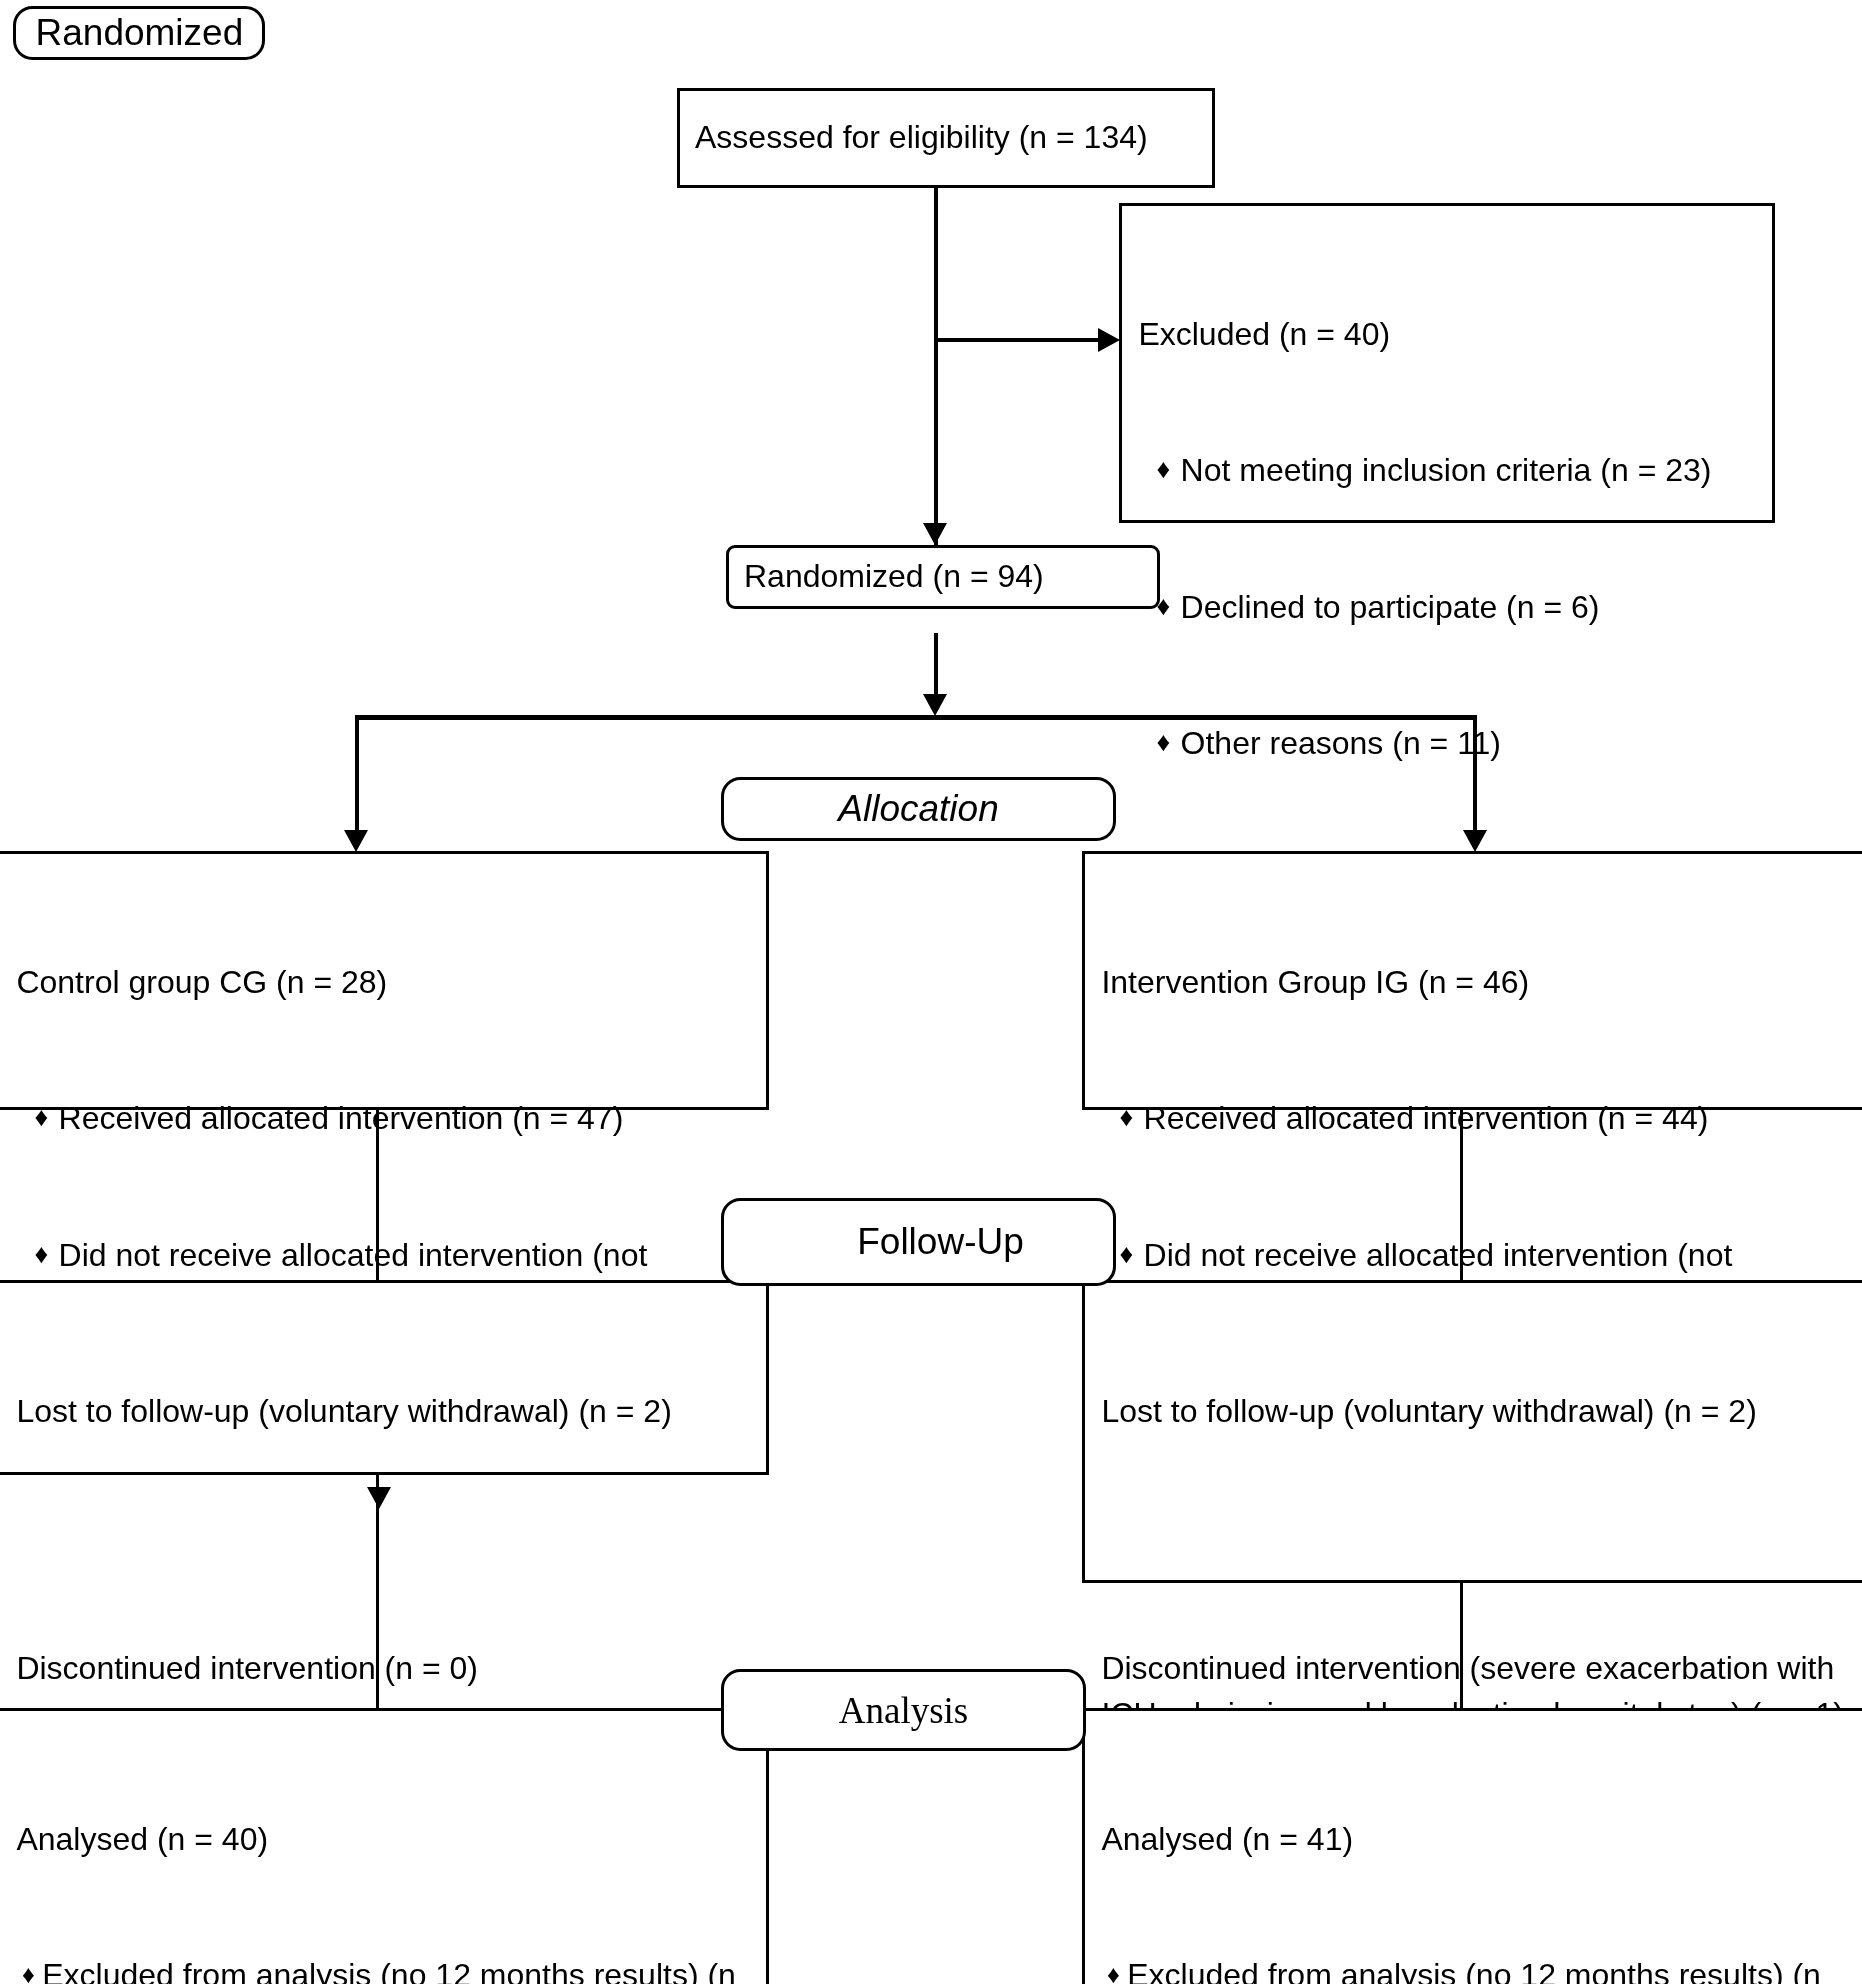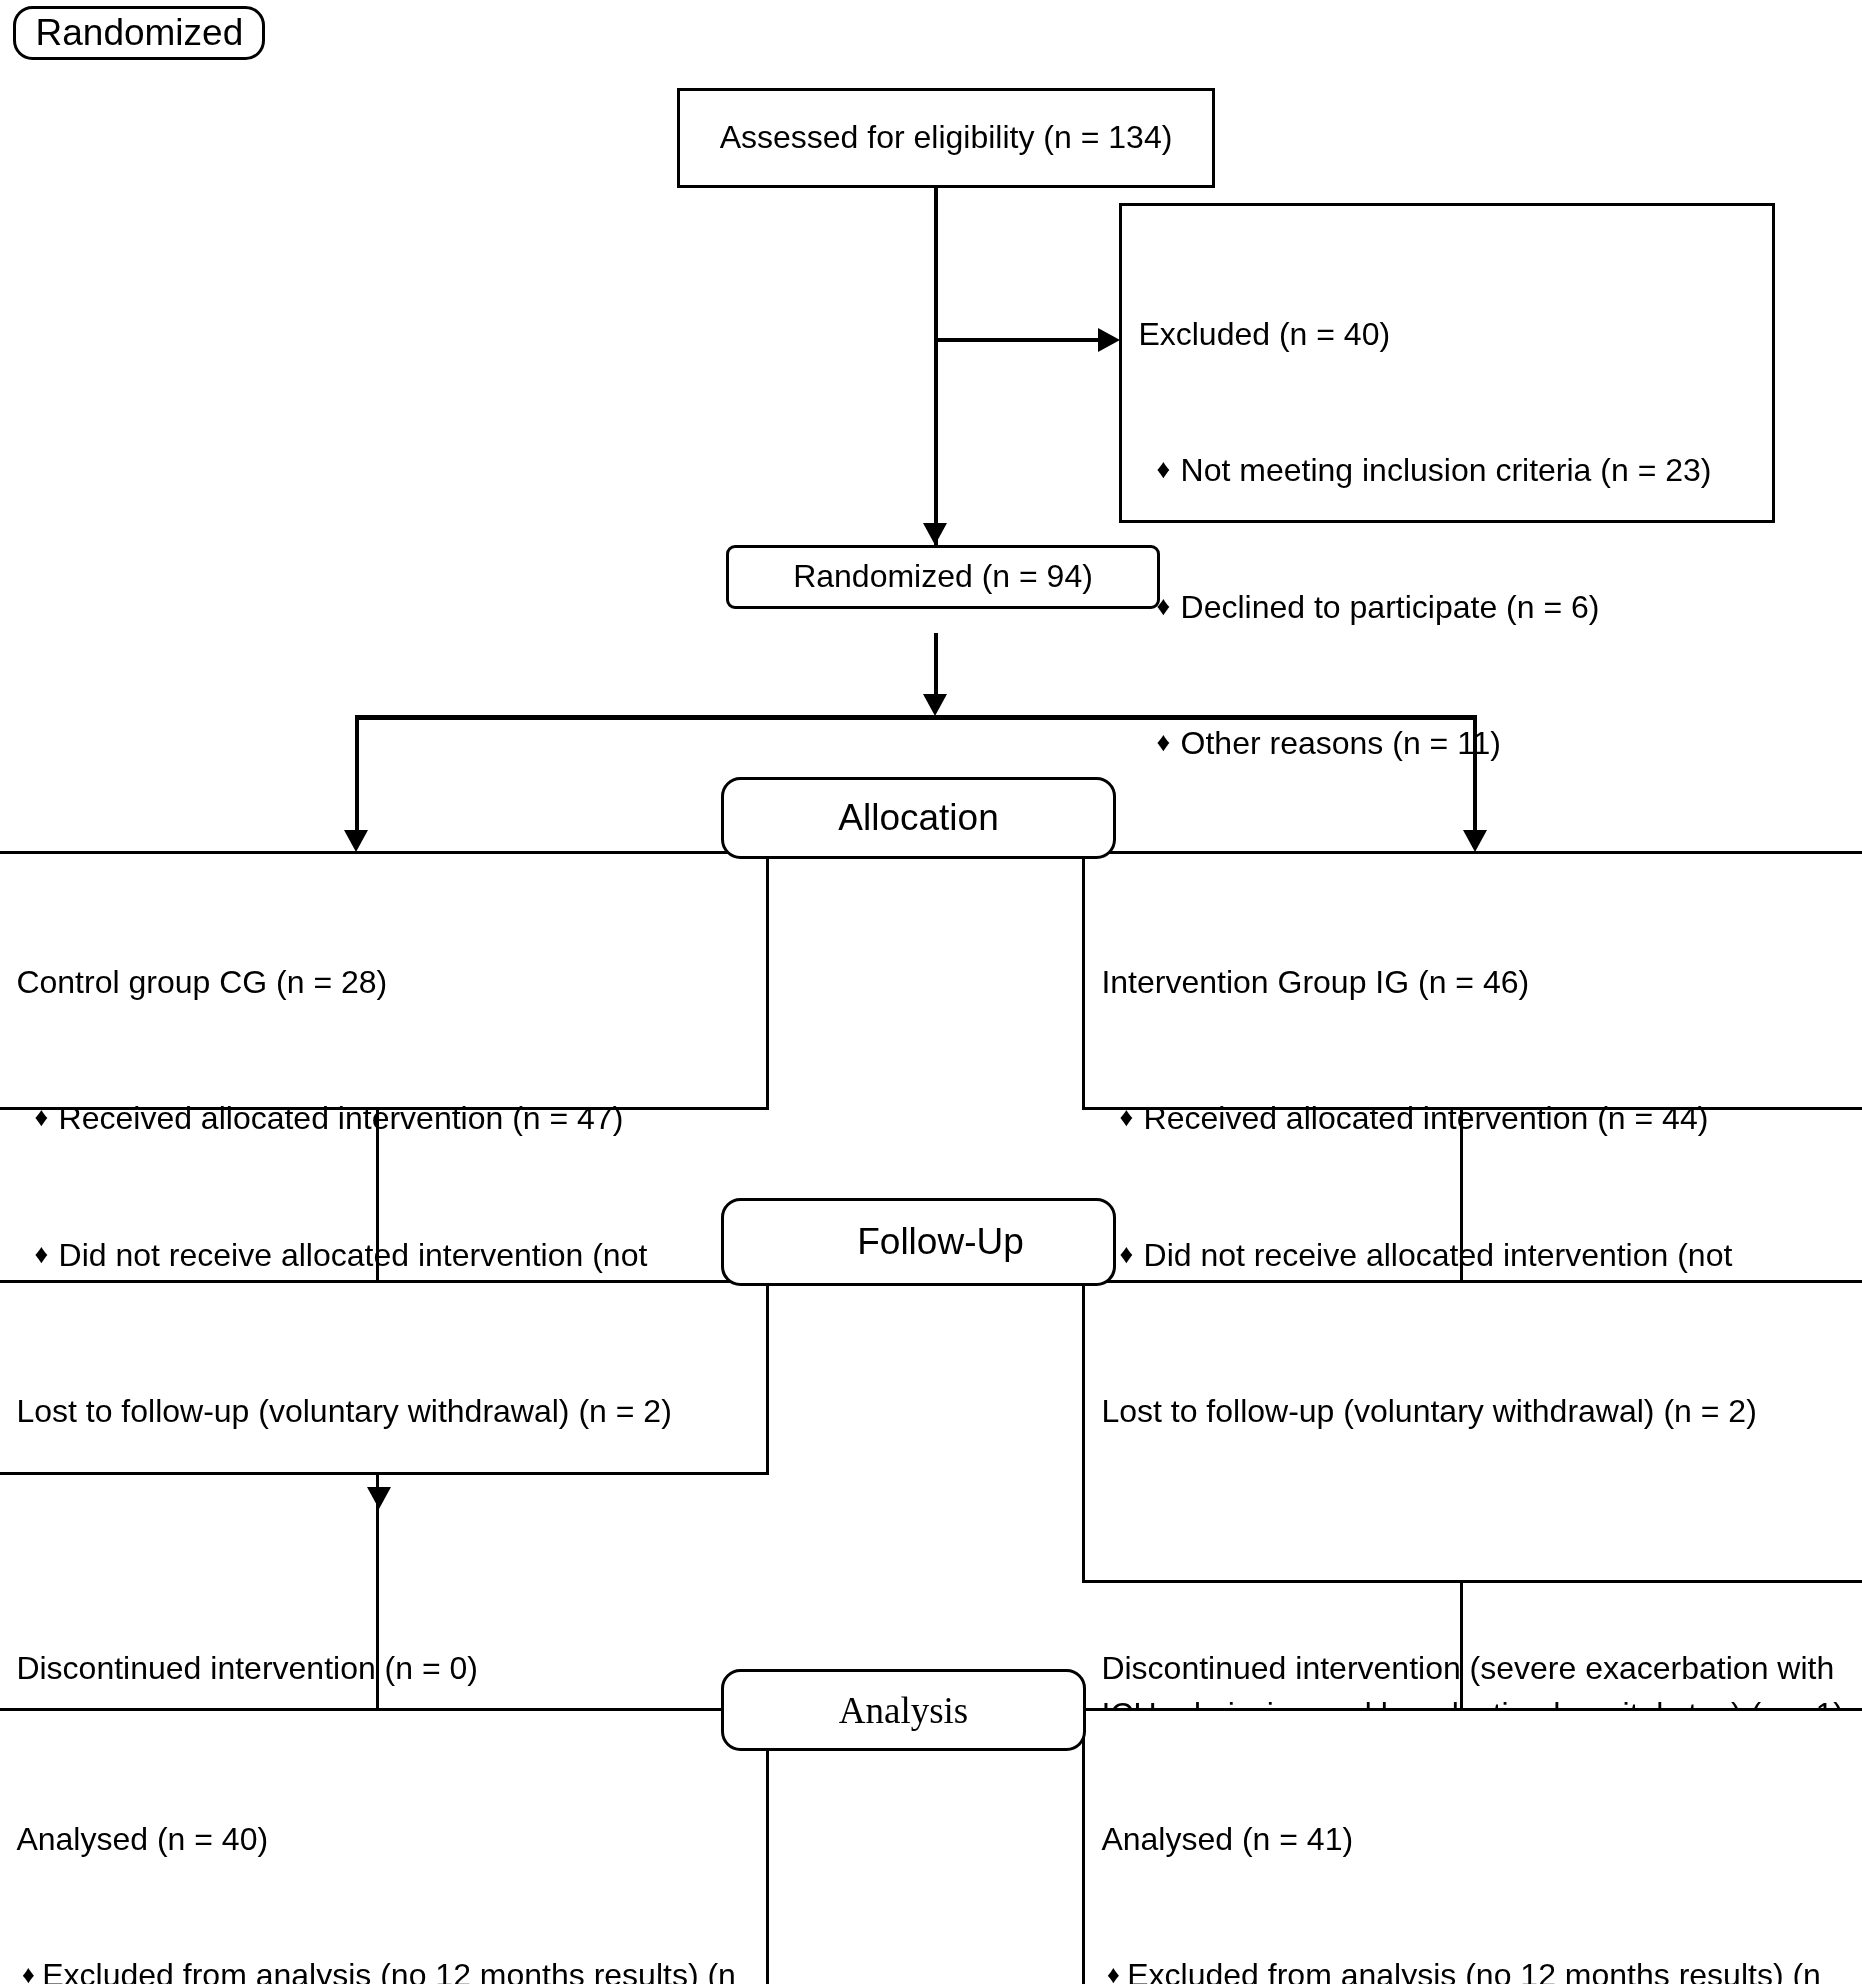--- a/index.html
+++ b/index.html
@@ -27,21 +27,20 @@
     border: 3px solid #000000;
     background: #ffffff;
     font-size: 32px;
     line-height: 1.42;
     padding: 15px 16.4px;
     white-space: pre-wrap;
   }
   .box.center-text {
     display: flex;
     align-items: center;
-    justify-content: center;
     padding: 8px 15px;
   }
 
   
   .stage {
     position: absolute;
     border: 3.7px solid #000000;
     border-radius: 19.4px;
     background: #ffffff;
     display: flex;
@@ -144,21 +143,21 @@
   <div class="arrow-down" style="left:923px; top:694px;"></div>
 
   <div class="hline" style="left:355px; top:715px; width:1122px; height:4.5px;"></div>
 
   <div class="vline" style="left:355px; top:715px; width:3.7px; height:119px;"></div>
   <div class="arrow-down" style="left:344px; top:830px;"></div>
 
   <div class="vline" style="left:1473px; top:715px; width:3.7px; height:119px;"></div>
   <div class="arrow-down" style="left:1463px; top:830px;"></div>
 
-  <div class="stage" style="left:721px; top:777px; width:395px; height:82px;">
+  <div class="stage" style="left:721px; top:777px; width:395px; height:64px;font-style:italic;">
     <span>Allocation</span>
   </div>
 
   <div class="box" style="left:-3px; top:851px; width:772px; height:259px;">
     <span class="line">Control group CG (n = 28)</span>
     <span class="bullet-line"><span class="dia">♦</span><span>Received allocated intervention (n = 47)</span></span>
     <span class="bullet-line"><span class="dia">♦</span><span>Did not receive allocated intervention (not meeting inclusion criteria) (n = 1)</span></span>
   </div>
 
   <div class="box" style="left:1082px; top:851px; width:784px; height:259px;">

